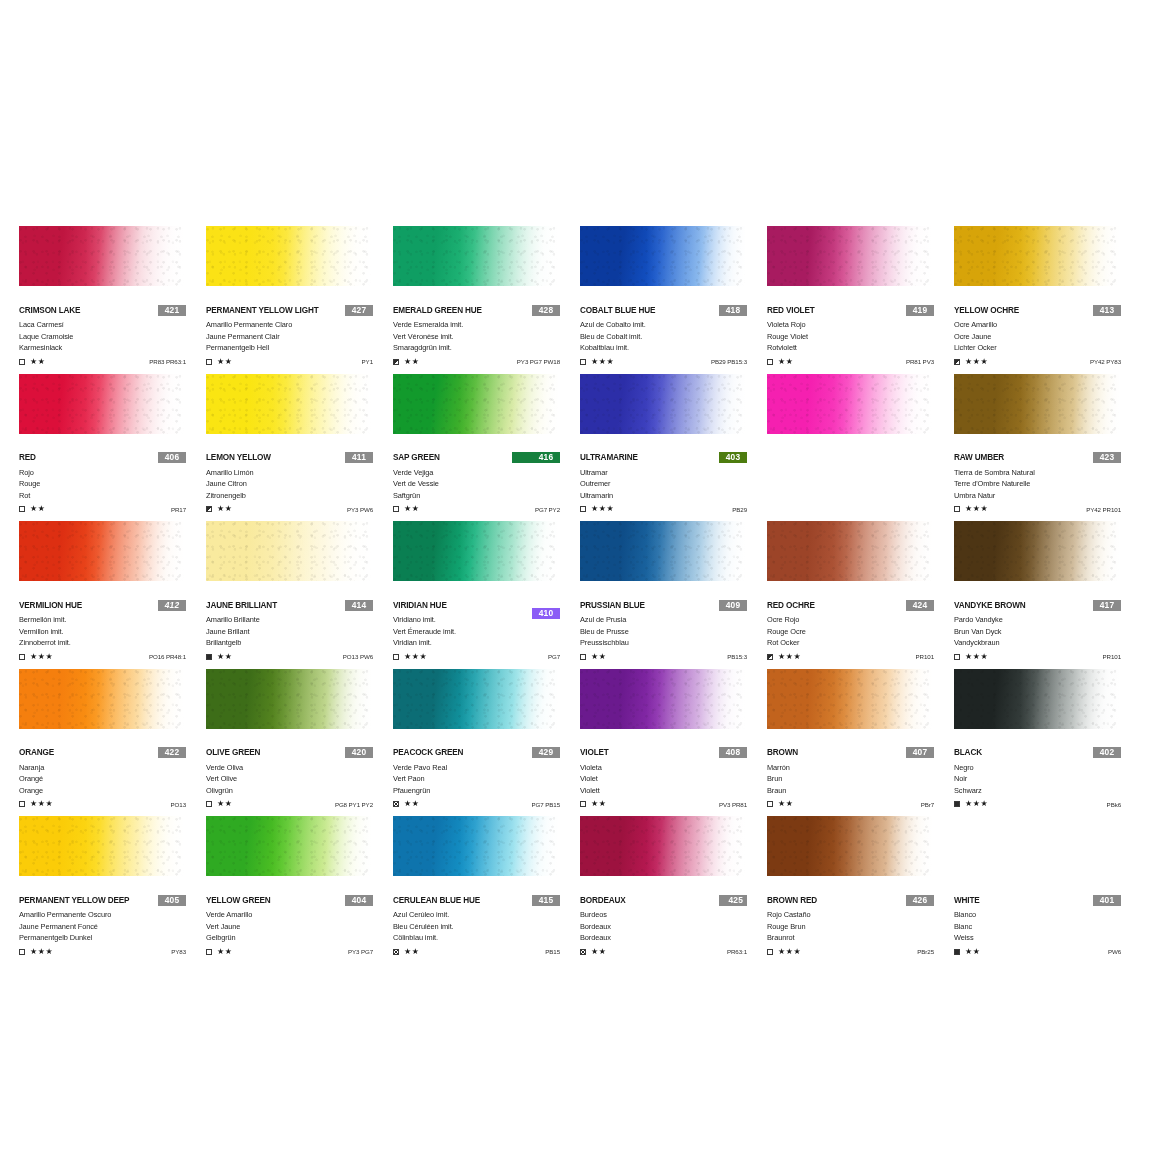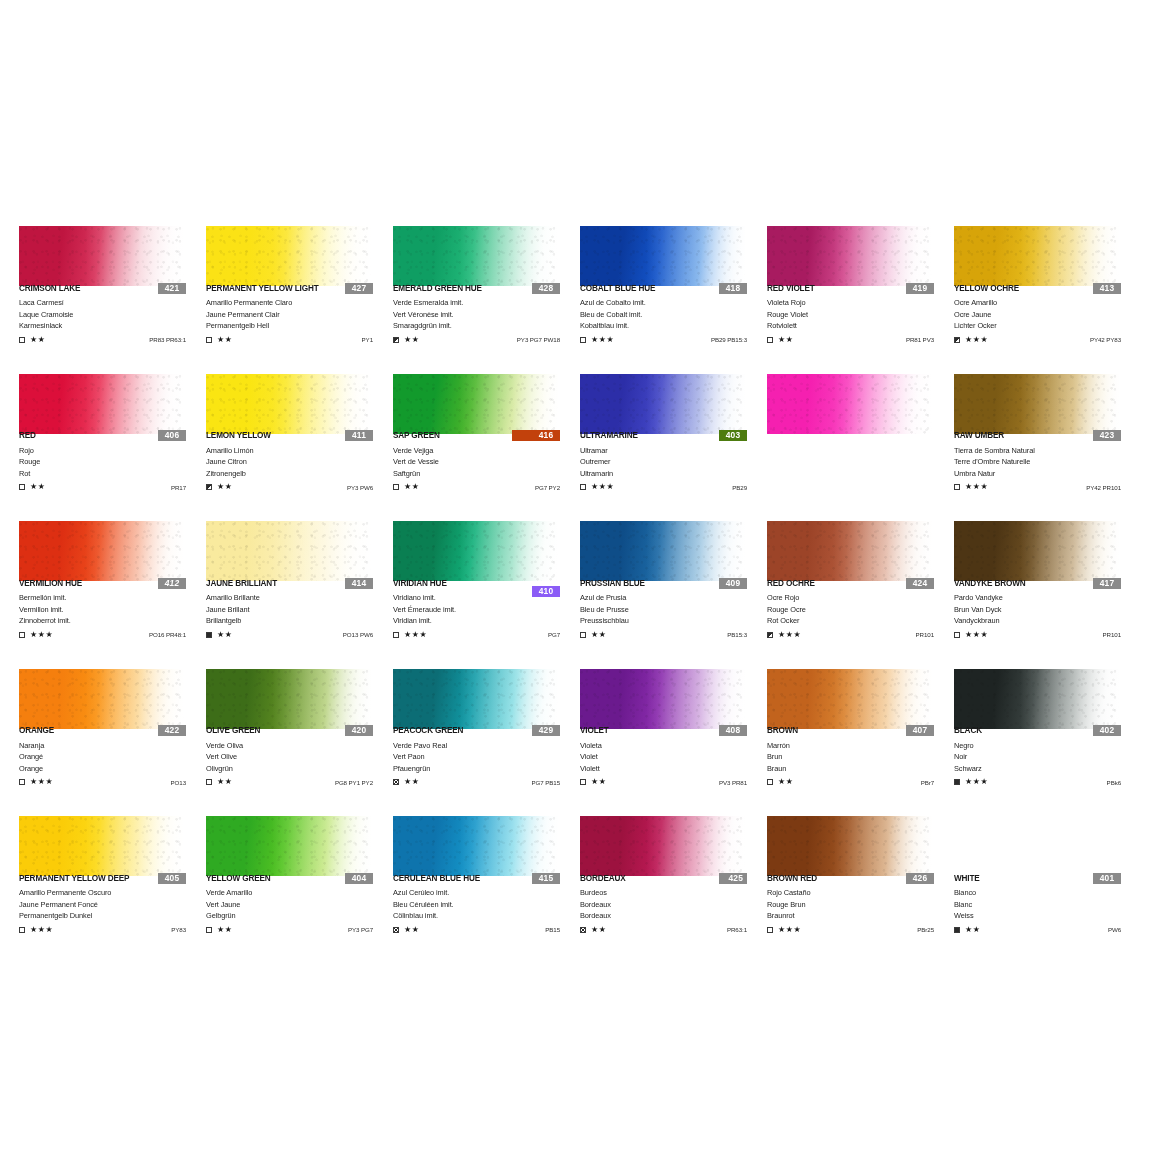--- a/index.html
+++ b/index.html
@@ -85,21 +85,21 @@
         rgba(255,255,255,0) 9px);
   }
   .swatch-fade {
     position: absolute;
     inset: 0;
   }
 
   .meta {
     position: absolute;
     left: 0;
-    top: 56px;
+    top: 78px;
     width: 187px;
   }
 
   .name-row {
     display: flex;
     align-items: center;
     height: 12px;
     margin-bottom: 3px;
   }
   .color-name {
@@ -366,21 +366,21 @@
       <div class="swatch-cell">
         <div class="swatch">
           <div class="swatch-paint" style="background: linear-gradient(100deg, rgb(18, 154, 44) 0%, rgb(18, 154, 44) 26%, rgb(75, 182, 42) 48%, rgb(198, 224, 121) 72%, rgb(247, 247, 214) 89%, rgb(255, 255, 255) 100%);"></div>
           <div class="swatch-fade" style="background: linear-gradient(to right, rgba(18, 154, 44, 0) 0%, rgba(18, 154, 44, 0) 40%, rgba(255, 255, 255, 0.35) 72%, rgba(255, 255, 255, 0.8) 92%, rgba(255, 255, 255, 0.97) 100%);"></div>
           <div class="swatch-streak"></div>
           <div class="swatch-grain"></div>
         </div>
         <div class="meta">
           <div class="name-row">
             <span class="color-name">SAP GREEN</span>
-            <span class="code-badge" style="background: #c2410c; padding-left: 24px;">416</span>
+            <span class="code-badge" style="background: #15803d; padding-left: 24px;">416</span>
           </div>
           <div class="alt-name">Verde Vejiga</div>
           <div class="alt-name">Vert de Vessie</div>
           <div class="alt-name">Saftgrün</div>
           <div class="foot-row">
             <span class="box "></span>
             <span class="stars">★★</span>
             <span class="pigment">PG7 PY2</span>
           </div>
         </div>

